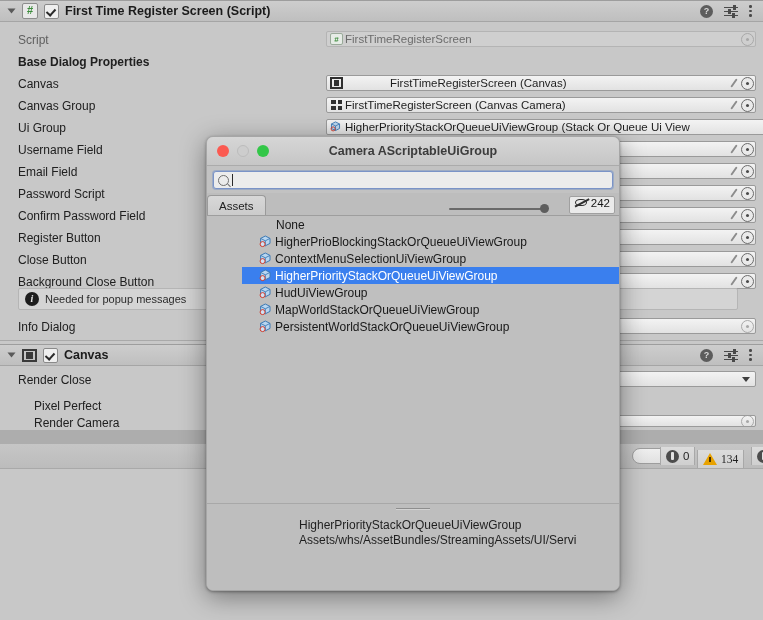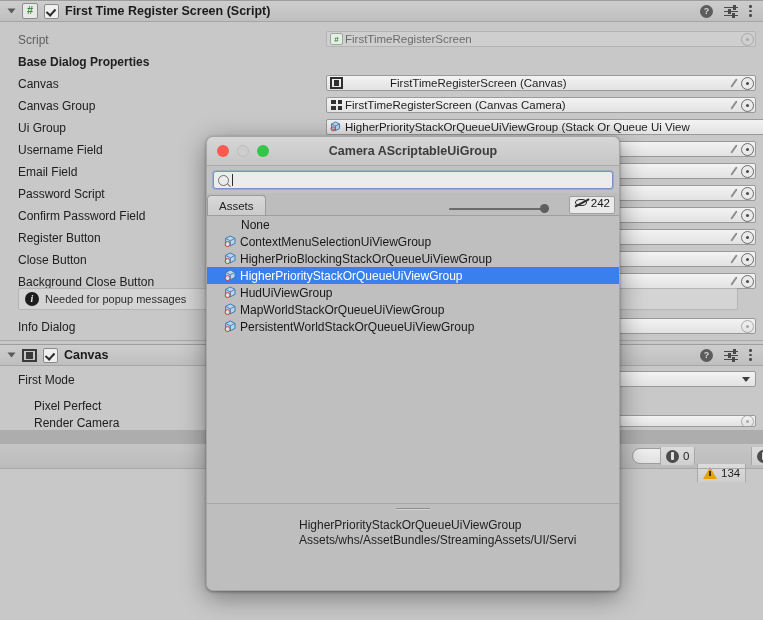--- a/index.html
+++ b/index.html
@@ -377,21 +377,21 @@
           </div>
         <div class="ico-kebab">
             <s></s>
             <s></s>
             <s></s>
           </div>
       </div>
     </div>
 
     <div class="row" style="top:370px;">
-      <div class="lbl">First Mode</div>
+      <div class="lbl">Render Close</div>
     </div>
     <div class="dropfield" style="top:371px;left:326px;width:430px;">
       <div class="of-txt" style="padding-left:4px;"></div>
       <div class="caret"></div>
     </div>
 
     <div class="row" style="top:396px;">
       <div class="lbl indent">Pixel Perfect</div>
     </div>
 
@@ -404,21 +404,21 @@
       </div>
     </div>
 
     <div class="band-dark" style="top:430px;height:14px;"></div>
     <div class="statusbar" style="top:444px;">
       <div class="sb-field" style="left:632px;top:4px;width:50px;"></div>
       <div class="sb-btn" style="left:660px;top:3px;">
         <div class="cons-dot"></div>
         <span>0</span>
       </div>
-      <div class="sb-btn" style="left:697px;top:20px;">
+      <div class="sb-btn" style="left:697px;top:6px;font-family:Liberation Serif, serif;">
         <div class="warn-tri"></div>
         <span>134</span>
       </div>
       <div class="sb-btn" style="left:751px;top:3px;width:22px;">
         <div class="cons-dot"></div>
       </div>
     </div>
     <div class="band-light" style="top:468px;height:1px;background:#a9a9a9;"></div>
   </div>
 
@@ -446,44 +446,44 @@
         <span>Assets</span>
       </div>
       <div class="slider"></div>
       <div class="slider-knob"></div>
       <div class="hidecount">
         <div class="eye-off"></div>
         <div class="hc-num">242</div>
       </div>
     </div>
 
-    <div class="listarea" style="height:287px;">
+    <div class="listarea" style="height:287px;padding-left:35px;">
 
       <div class="litem none">
         <span>None</span>
       </div>
 
       <div class="litem">
         <svg class="cube-ico" viewBox="0 0 13 13" xmlns="http://www.w3.org/2000/svg">
           <path d="M6.3 1 L11 3.4 L11 8.4 L6.3 10.8 L1.6 8.4 L1.6 3.4 Z" fill="#b9d6f0" stroke="#3d7ab5" stroke-width="1"></path>
           <path d="M1.6 3.4 L6.3 5.8 L11 3.4" fill="none" stroke="#3d7ab5" stroke-width="0.9"></path>
           <path d="M6.3 5.8 L6.3 10.8" fill="none" stroke="#3d7ab5" stroke-width="0.9"></path>
           <circle cx="3.6" cy="9.1" r="2.5" fill="#cfe2f5" stroke="#d03a2a" stroke-width="1"></circle>
         </svg>
-        <span>ContextMenuSelectionUiViewGroup</span>
+        <span>HigherPrioBlockingStackOrQueueUiViewGroup</span>
       </div>
 
       <div class="litem">
         <svg class="cube-ico" viewBox="0 0 13 13" xmlns="http://www.w3.org/2000/svg">
           <path d="M6.3 1 L11 3.4 L11 8.4 L6.3 10.8 L1.6 8.4 L1.6 3.4 Z" fill="#b9d6f0" stroke="#3d7ab5" stroke-width="1"></path>
           <path d="M1.6 3.4 L6.3 5.8 L11 3.4" fill="none" stroke="#3d7ab5" stroke-width="0.9"></path>
           <path d="M6.3 5.8 L6.3 10.8" fill="none" stroke="#3d7ab5" stroke-width="0.9"></path>
           <circle cx="3.6" cy="9.1" r="2.5" fill="#cfe2f5" stroke="#d03a2a" stroke-width="1"></circle>
         </svg>
-        <span>HigherPrioBlockingStackOrQueueUiViewGroup</span>
+        <span>ContextMenuSelectionUiViewGroup</span>
       </div>
 
       <div class="litem sel">
         <svg class="cube-ico" viewBox="0 0 13 13" xmlns="http://www.w3.org/2000/svg">
           <path d="M6.3 1 L11 3.4 L11 8.4 L6.3 10.8 L1.6 8.4 L1.6 3.4 Z" fill="#b9d6f0" stroke="#3d7ab5" stroke-width="1"></path>
           <path d="M1.6 3.4 L6.3 5.8 L11 3.4" fill="none" stroke="#3d7ab5" stroke-width="0.9"></path>
           <path d="M6.3 5.8 L6.3 10.8" fill="none" stroke="#3d7ab5" stroke-width="0.9"></path>
           <circle cx="3.6" cy="9.1" r="2.5" fill="#cfe2f5" stroke="#d03a2a" stroke-width="1"></circle>
         </svg>
         <span>HigherPriorityStackOrQueueUiViewGroup</span>

